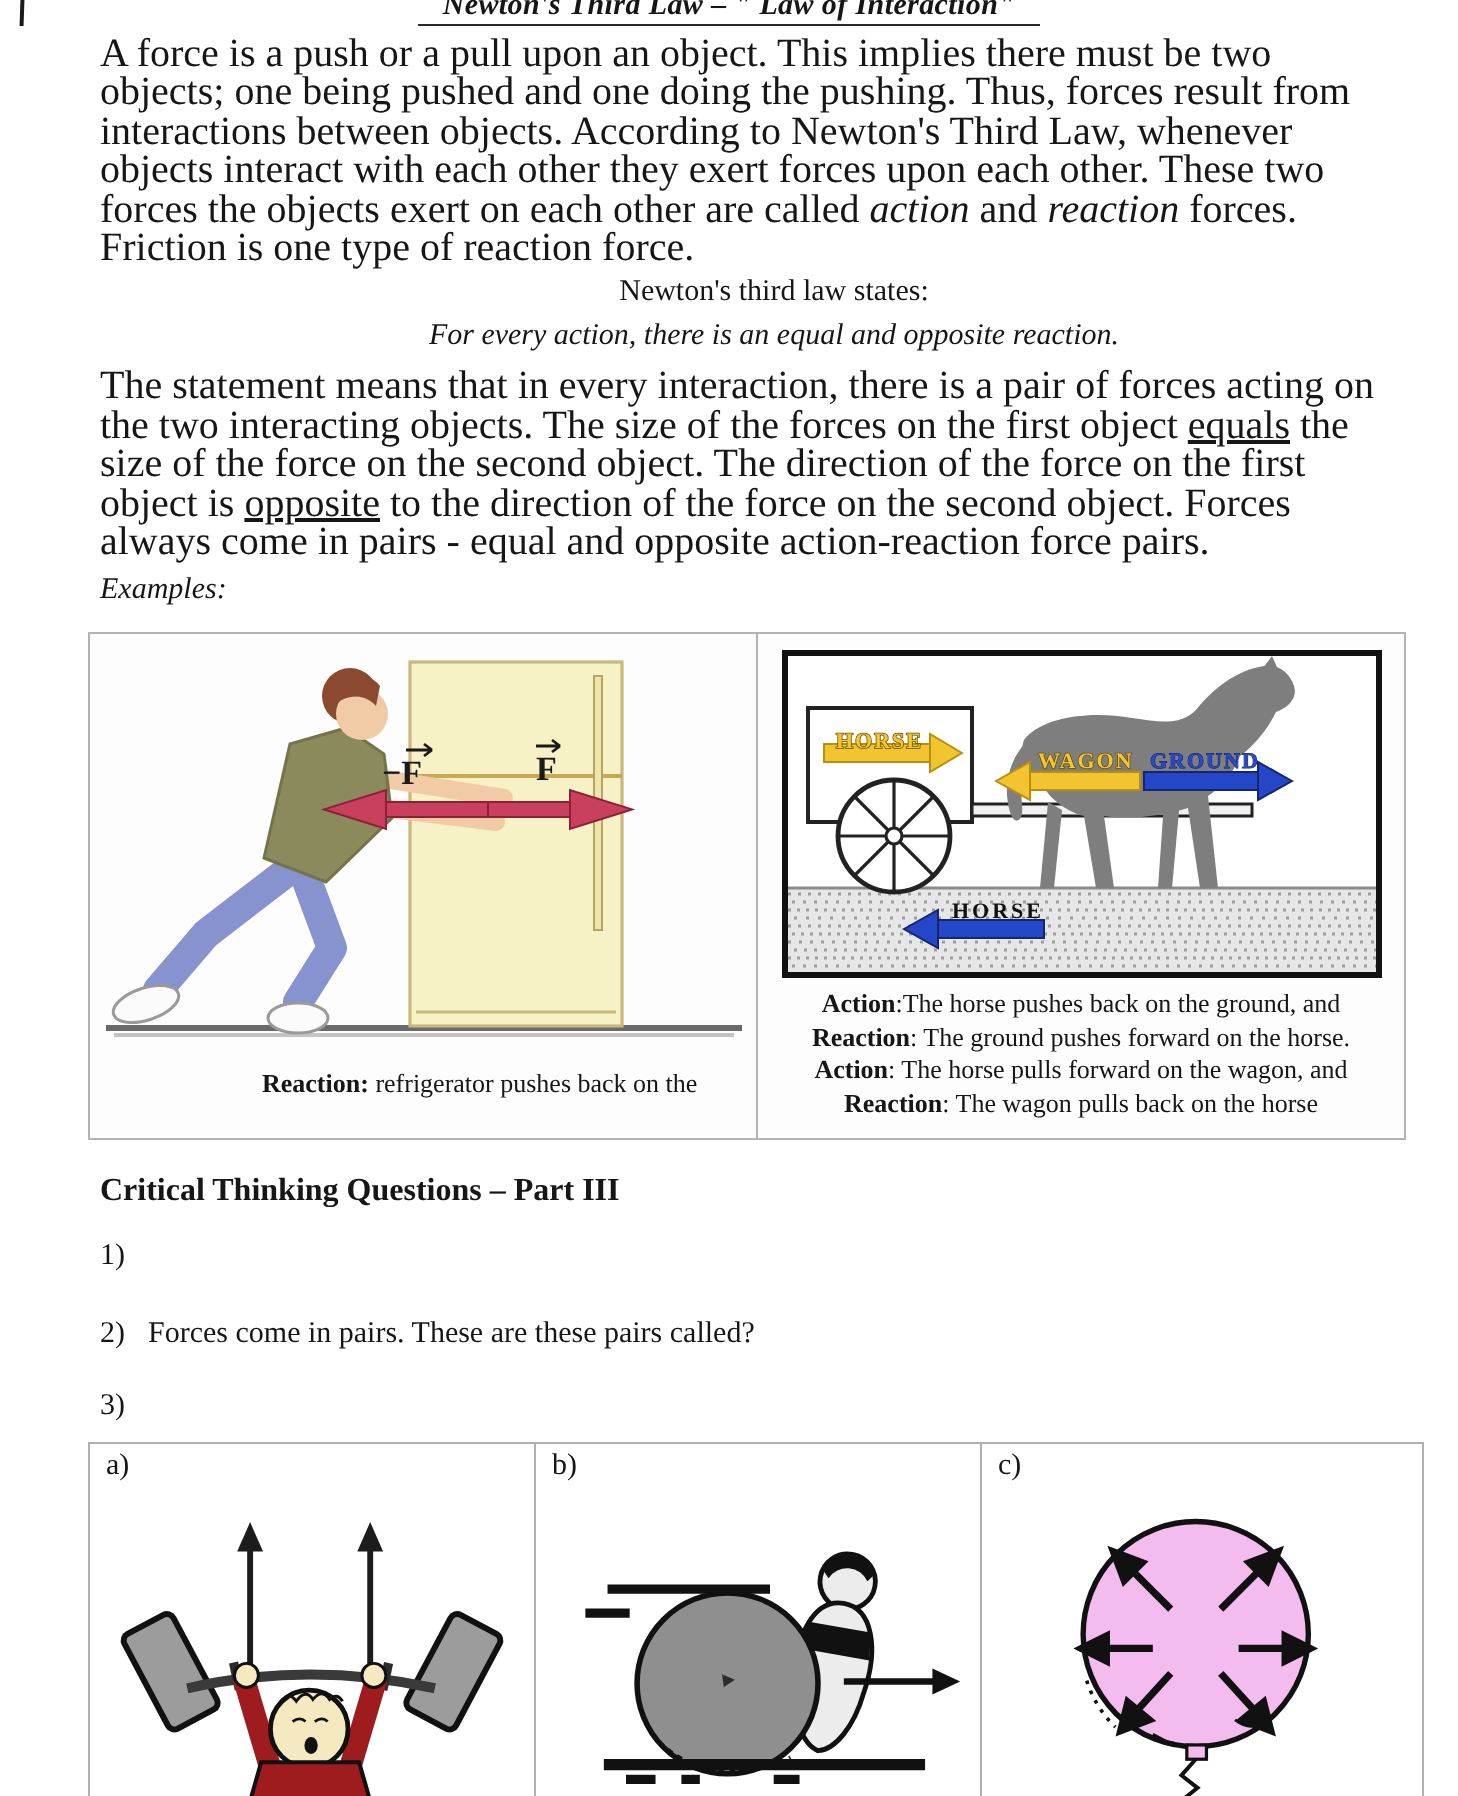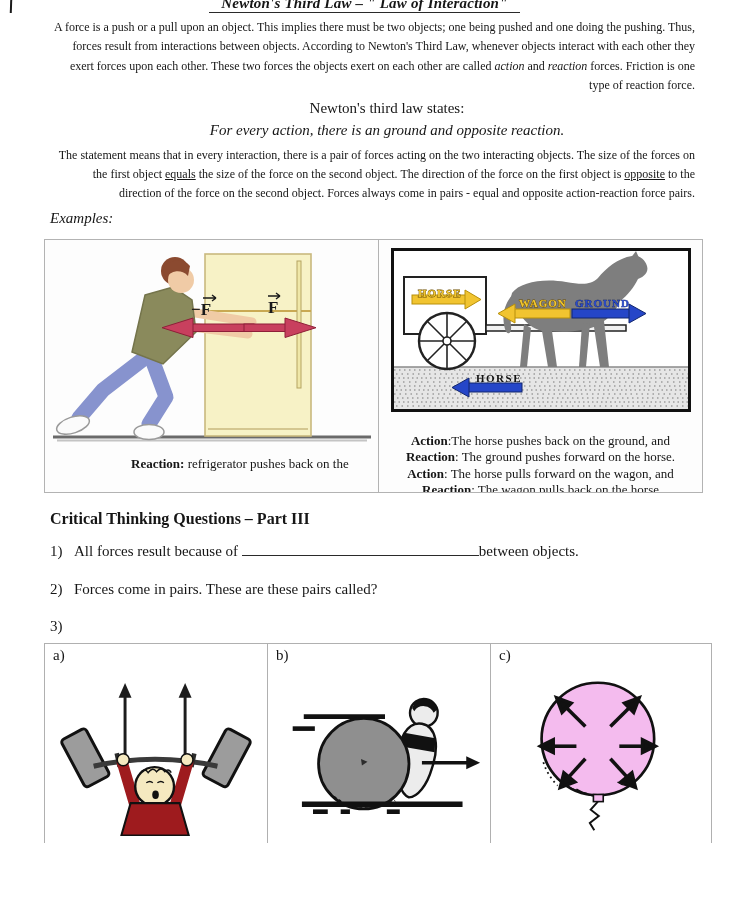--- a/index.html
+++ b/index.html
@@ -10,39 +10,39 @@
   }
   .sheet{position:relative;width:729px;height:898px;overflow:hidden;background:#fff;}
   .stray-mark{position:absolute;left:10px;top:0;width:2px;height:13px;background:#1a1a1a;transform:rotate(2deg);}
 
   .title{ text-align:center; margin-top:-6px; }
   .title-text{
     font-style:italic;font-weight:bold;font-size:15px;letter-spacing:.2px;
     border-bottom:1.6px solid #2a2a2a;padding:0 12px 1px 12px;
   }
 
-  .para{margin:6px 36px 0 50px;width:645px;font-size:12px;line-height:19.4px;text-align:right;}
+  .para{margin:6px 36px 0 50px;width:645px;font-size:20px;line-height:19.4px;}
   .para .em{font-style:italic;}
   .para .ul{text-decoration:underline;}
 
   .center-line{text-align:center;font-size:15px;margin-top:3px;line-height:19px;padding-left:45px;}
   .law-statement{font-style:italic;}
 
   .examples-label{margin:6px 0 0 50px;font-style:italic;font-size:15px;}
 
   .ex-table{
     margin:12px 0 0 44px;width:659px;height:254px;box-sizing:border-box;
     border:1px solid #b3b3b3;display:flex;background:#fdfdfd;
   }
   .ex-left{width:334px;box-sizing:border-box;border-right:1px solid #b3b3b3;overflow:hidden;}
   .ex-right{flex:1;text-align:center;overflow:hidden;}
   .ex-caption{font-size:13px;line-height:16.5px;white-space:nowrap;}
   .cap-l1{padding-left:9px;}
   .cap-l2{padding-left:86px;}
-  .horse-frame{width:294px;margin:8px auto 21px auto;border:3px solid #111;font-size:0;background:#22c55e;}
+  .horse-frame{width:294px;margin:8px auto 5px auto;border:3px solid #111;font-size:0;background:#22c55e;}
 
   .ctq-heading{margin:17px 0 0 50px;font-size:16px;font-weight:bold;}
   .question{display:flex;margin-left:50px;font-size:15px;line-height:19.4px;}
   .q1{margin-top:14px;}
   .q2{margin-top:19px;}
   .q3{margin-top:17px;}
   .qnum{width:24px;flex:none;}
   .qtext{width:606px;}
   .blank{display:inline-block;width:237px;height:13px;border-bottom:1.2px solid #2a2a2a;}
 
@@ -68,21 +68,21 @@
 <div class="sheet">
   <div class="stray-mark"></div>
 
   <div class="title">
     <span class="title-text">Newton's Third Law – " Law of Interaction"</span>
   </div>
 
   <div class="para"><span>A force is a push or a pull upon an object.  This implies there must be two objects; one being pushed and one doing the pushing.  Thus, forces result from interactions between objects. According to Newton's Third Law, whenever objects interact with each other they exert forces upon each other.  These two forces the objects exert on each other are called </span><span class="em">action</span><span> and </span><span class="em">reaction</span><span> forces.  Friction is one type of reaction force.</span></div>
 
   <div class="center-line">Newton's third law states:</div>
-  <div class="center-line law-statement">For every action, there is an ground and opposite reaction.</div>
+  <div class="center-line law-statement">For every action, there is an equal and opposite reaction.</div>
 
   <div class="para"><span>The statement means that in every interaction, there is a pair of forces acting on the two interacting objects.  The size of the forces on the first object </span><span class="ul">equals</span><span> the size of the force on the second object. The direction of the force on the first object is </span><span class="ul">opposite</span><span> to the direction of the force on the second object. Forces always come in pairs - equal and opposite action-reaction force pairs.</span></div>
 
   <div class="examples-label">Examples:</div>
 
   <div class="ex-table">
 
     <div class="ex-left">
       <svg width="332" height="212" viewBox="0 0 332 212">
 
@@ -193,21 +193,20 @@
       <div class="ex-caption"><b>Reaction</b><span>: The ground pushes forward on the horse.</span></div>
       <div class="ex-caption"><b>Action</b><span>: The horse pulls forward on the wagon, and</span></div>
       <div class="ex-caption"><b>Reaction</b><span>: The wagon pulls back on the horse</span></div>
     </div>
   </div>
 
   <div class="ctq-heading">Critical Thinking Questions – Part III</div>
 
   <div class="question q1">
     <span class="qnum">1)</span>
-    <span class="qtext"><span>All forces result because of</span> <span class="blank"></span><span>between objects.</span></span>
   </div>
 
   <div class="question q2">
     <span class="qnum">2)</span>
     <span class="qtext">Forces come in pairs.  These are these pairs called?</span>
   </div>
 
   <div class="question q3">
     <span class="qnum">3)</span>
   </div>

